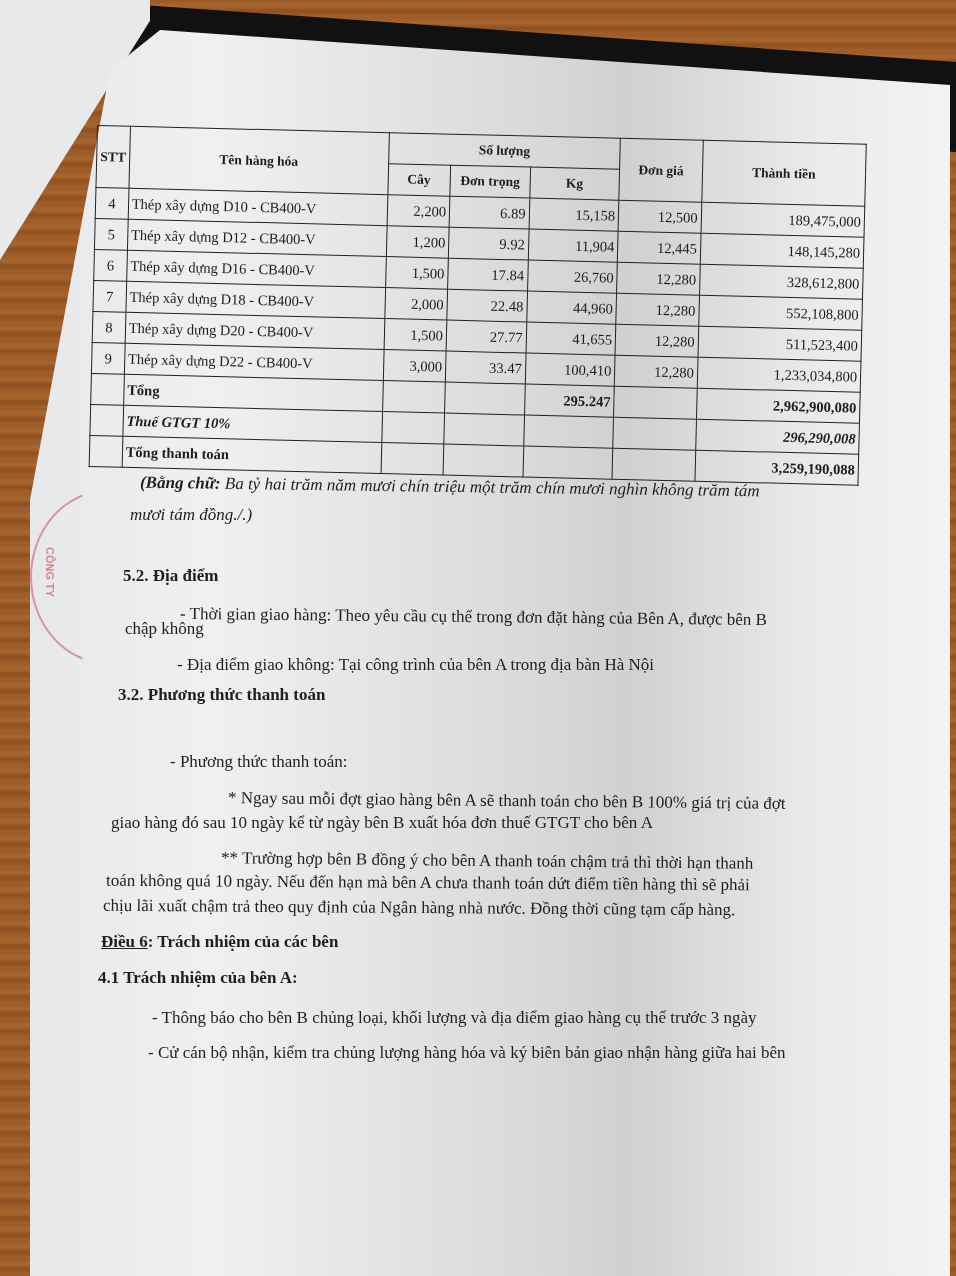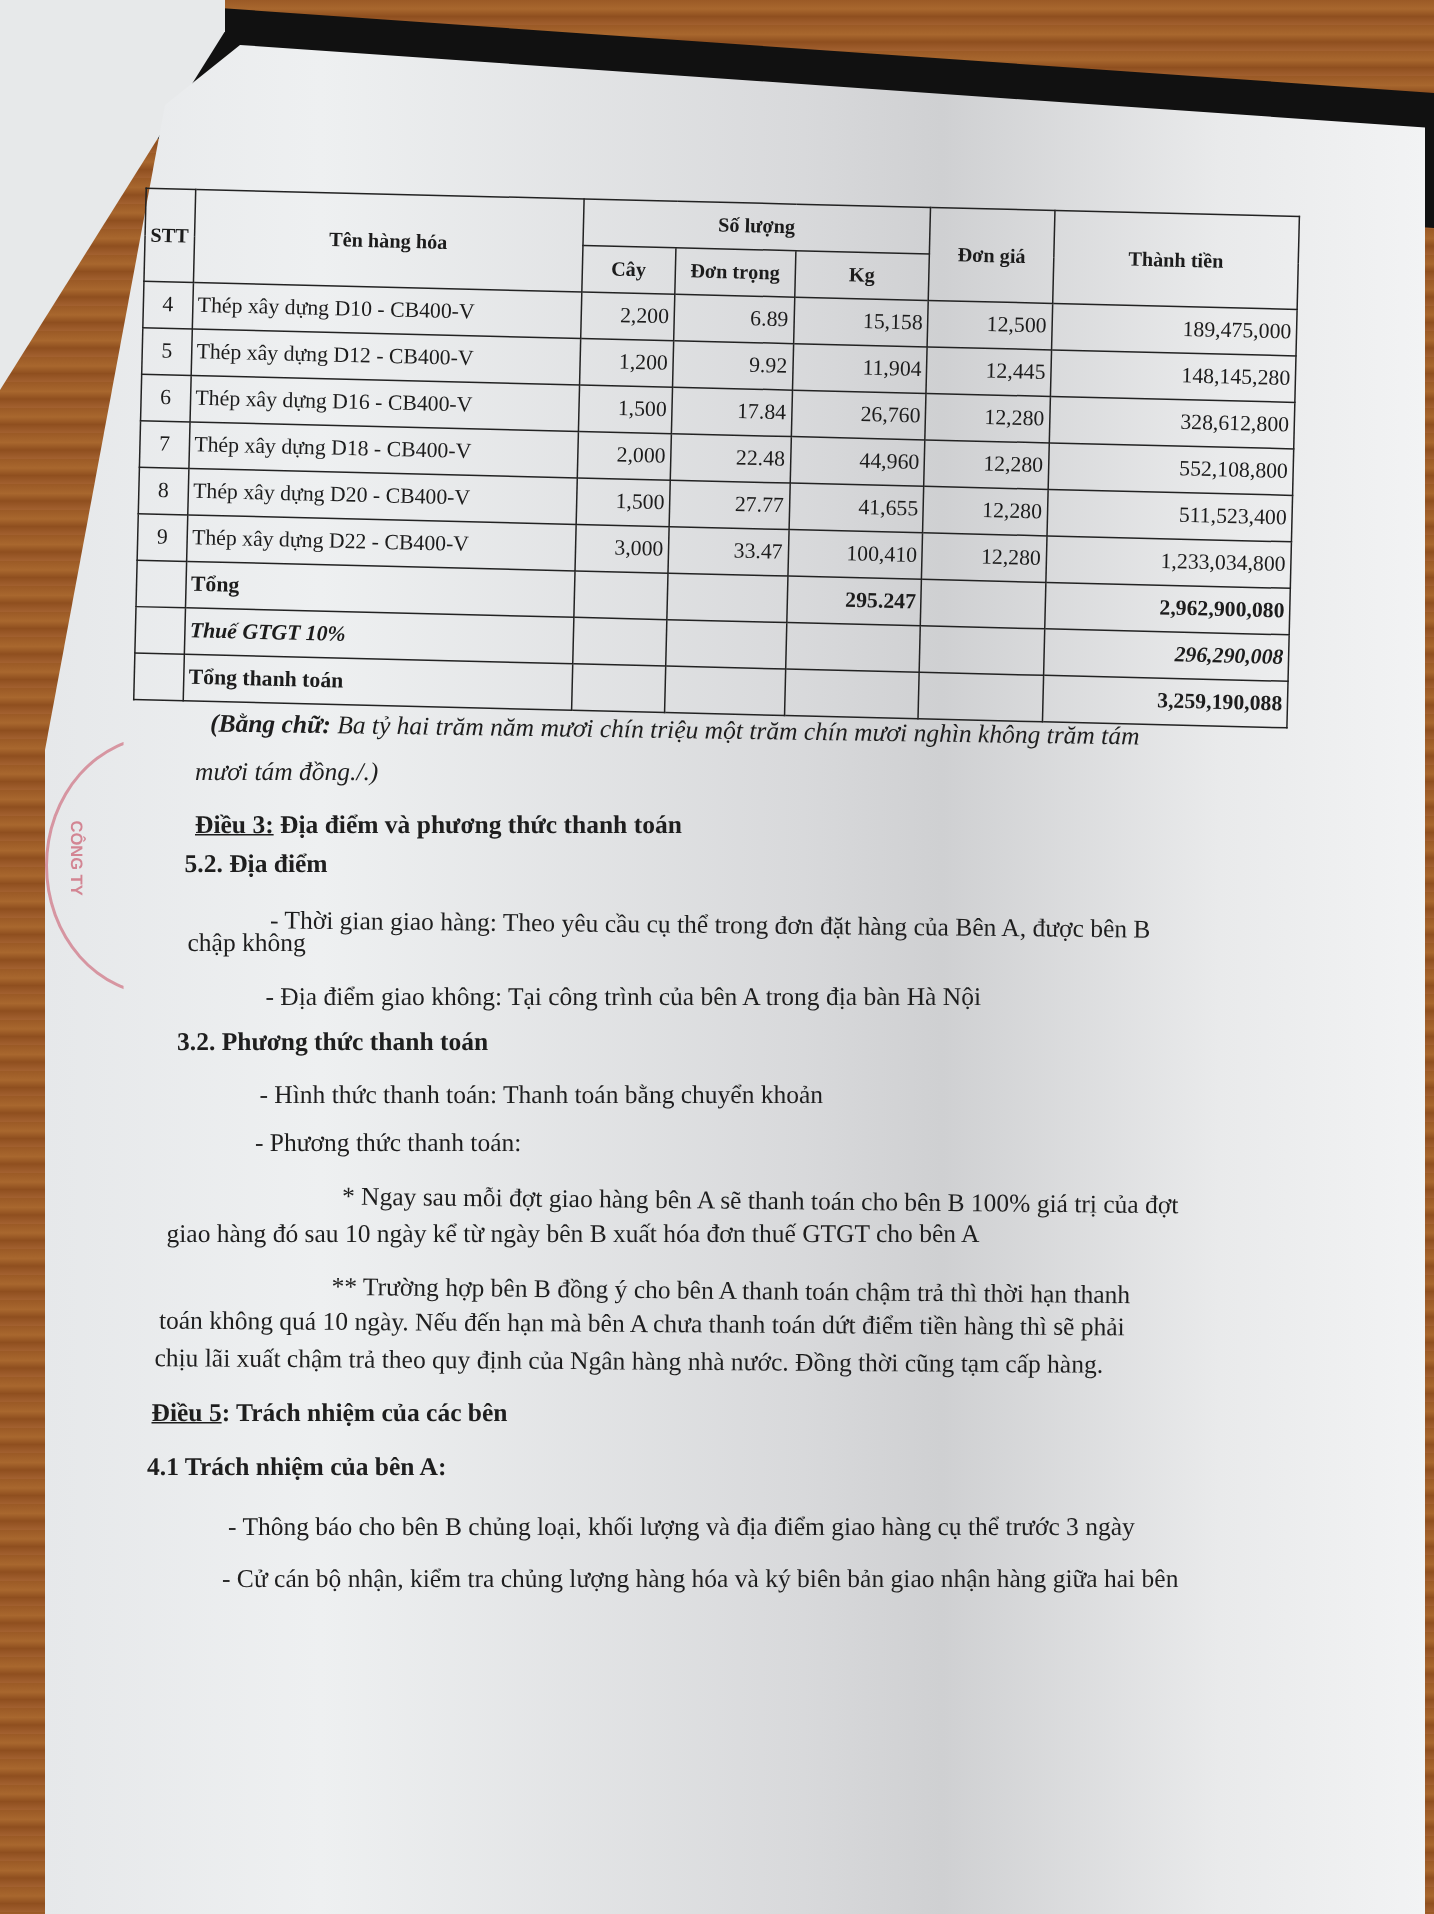--- a/index.html
+++ b/index.html
@@ -139,35 +139,31 @@
       <td class="num b">3,259,190,088</td>
     </tr>
   </tbody>
     </table>
 
   <div class="txt i" style="left:140px;top:477px;transform:rotate(0.8deg)">
     <span class="b">(Bằng chữ:</span><span> Ba tỷ hai trăm năm mươi chín triệu một trăm chín mươi nghìn không trăm tám</span>
   </div>
   <div class="txt i" style="left:130px;top:505px">mươi tám đồng./.)</div>
 
-  <div class="txt h" style="left:130px;top:540px">
-    <span class="u">Điều 3:</span><span> Địa điểm và phương thức thanh toán</span>
-  </div>
   <div class="txt h" style="left:123px;top:566px">5.2. Địa điểm</div>
   <div class="txt" style="left:180px;top:607px;transform:rotate(0.6deg)">- Thời gian giao hàng: Theo yêu cầu cụ thể trong đơn đặt hàng của Bên A, được bên B</div>
   <div class="txt" style="left:125px;top:619px">chập không</div>
   <div class="txt" style="left:177px;top:655px">- Địa điểm giao không: Tại công trình của bên A trong địa bàn Hà Nội</div>
   <div class="txt h" style="left:118px;top:685px">3.2. Phương thức thanh toán</div>
-  <div class="txt" style="left:173px;top:720px">- Hình thức thanh toán: Thanh toán bằng chuyển khoản</div>
   <div class="txt" style="left:170px;top:752px">- Phương thức thanh toán:</div>
   <div class="txt" style="left:228px;top:791px;transform:rotate(0.6deg)">* Ngay sau mỗi đợt giao hàng bên A sẽ thanh toán cho bên B 100% giá trị của đợt</div>
   <div class="txt" style="left:111px;top:813px">giao hàng đó sau 10 ngày kể từ ngày bên B xuất hóa đơn thuế GTGT cho bên A</div>
   <div class="txt" style="left:221px;top:851px;transform:rotate(0.6deg)">** Trường hợp bên B đồng ý cho bên A thanh toán chậm trả thì thời hạn thanh</div>
   <div class="txt" style="left:106px;top:873px;transform:rotate(0.4deg)">toán không quá 10 ngày. Nếu đến hạn mà bên A chưa thanh toán dứt điểm tiền hàng thì sẽ phải</div>
   <div class="txt" style="left:103px;top:898px;transform:rotate(0.4deg)">chịu lãi xuất chậm trả theo quy định của Ngân hàng nhà nước. Đồng thời cũng tạm cấp hàng.</div>
 
   <div class="txt h" style="left:101px;top:932px">
-    <span class="u">Điều 5</span><span>: Trách nhiệm của các bên</span>
+    <span class="u">Điều 6</span><span>: Trách nhiệm của các bên</span>
   </div>
   <div class="txt h" style="left:98px;top:968px">4.1 Trách nhiệm của bên A:</div>
   <div class="txt" style="left:152px;top:1008px">- Thông báo cho bên B chủng loại, khối lượng và địa điểm giao hàng cụ thể trước 3 ngày</div>
   <div class="txt" style="left:148px;top:1043px">- Cử cán bộ nhận, kiểm tra chủng lượng hàng hóa và ký biên bản giao nhận hàng giữa hai bên</div>
 </div>
 
 </body></html>

